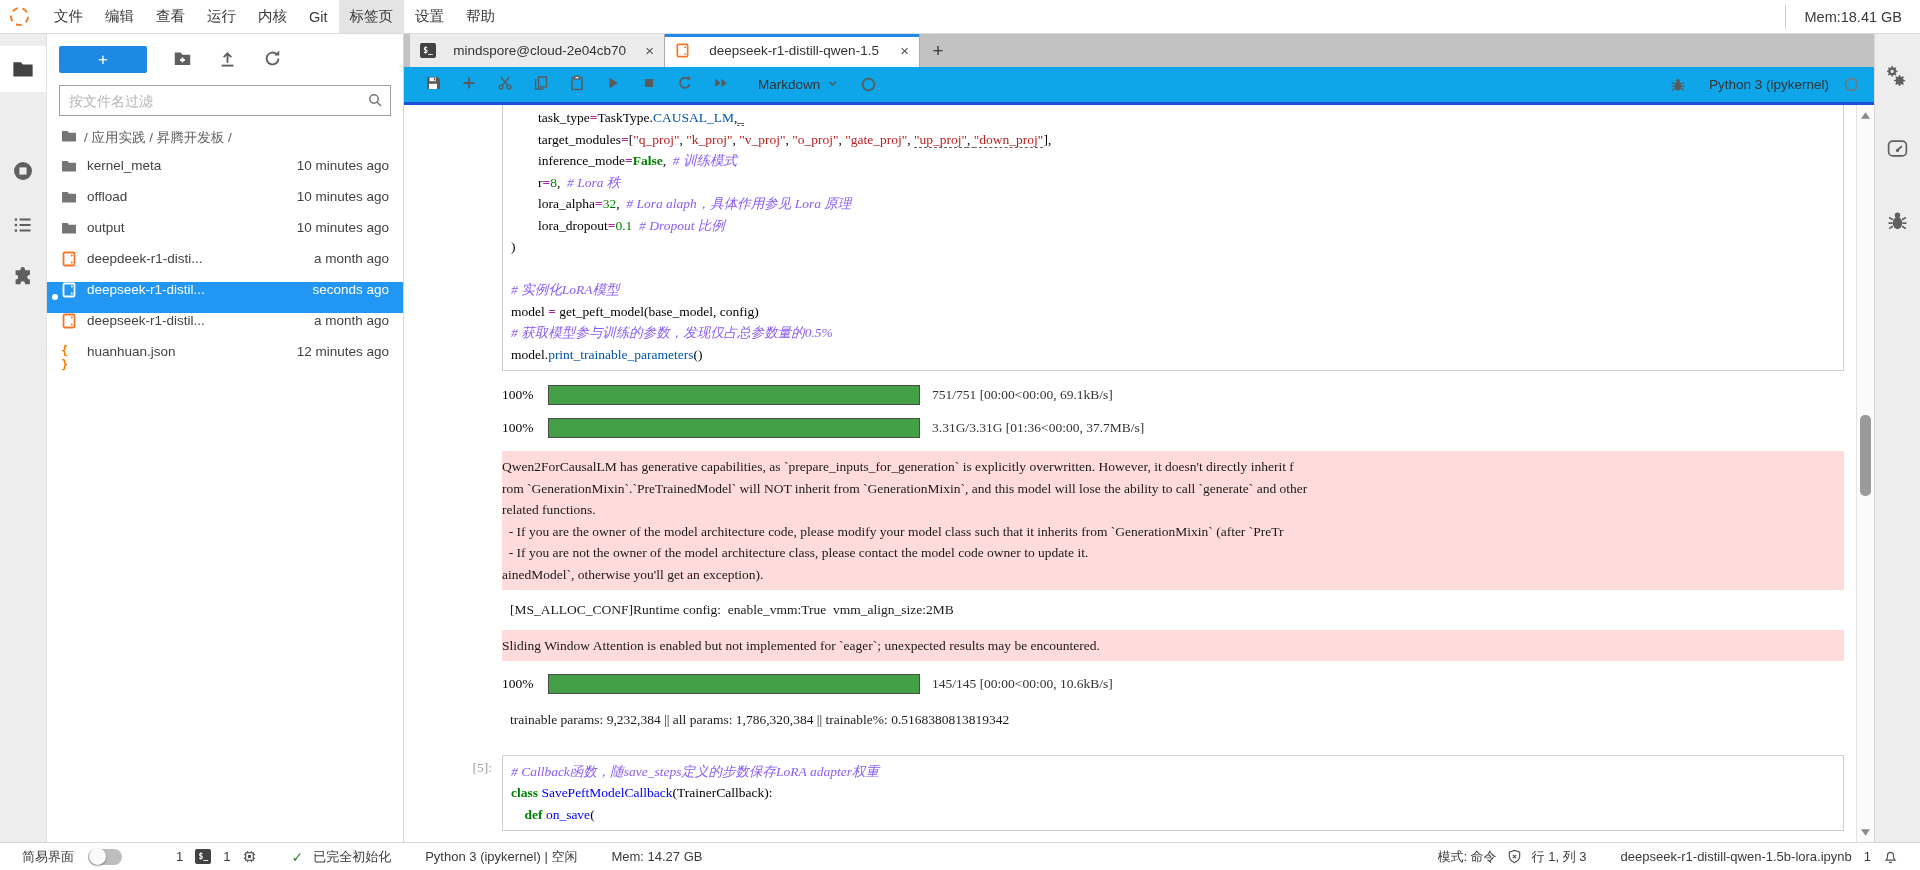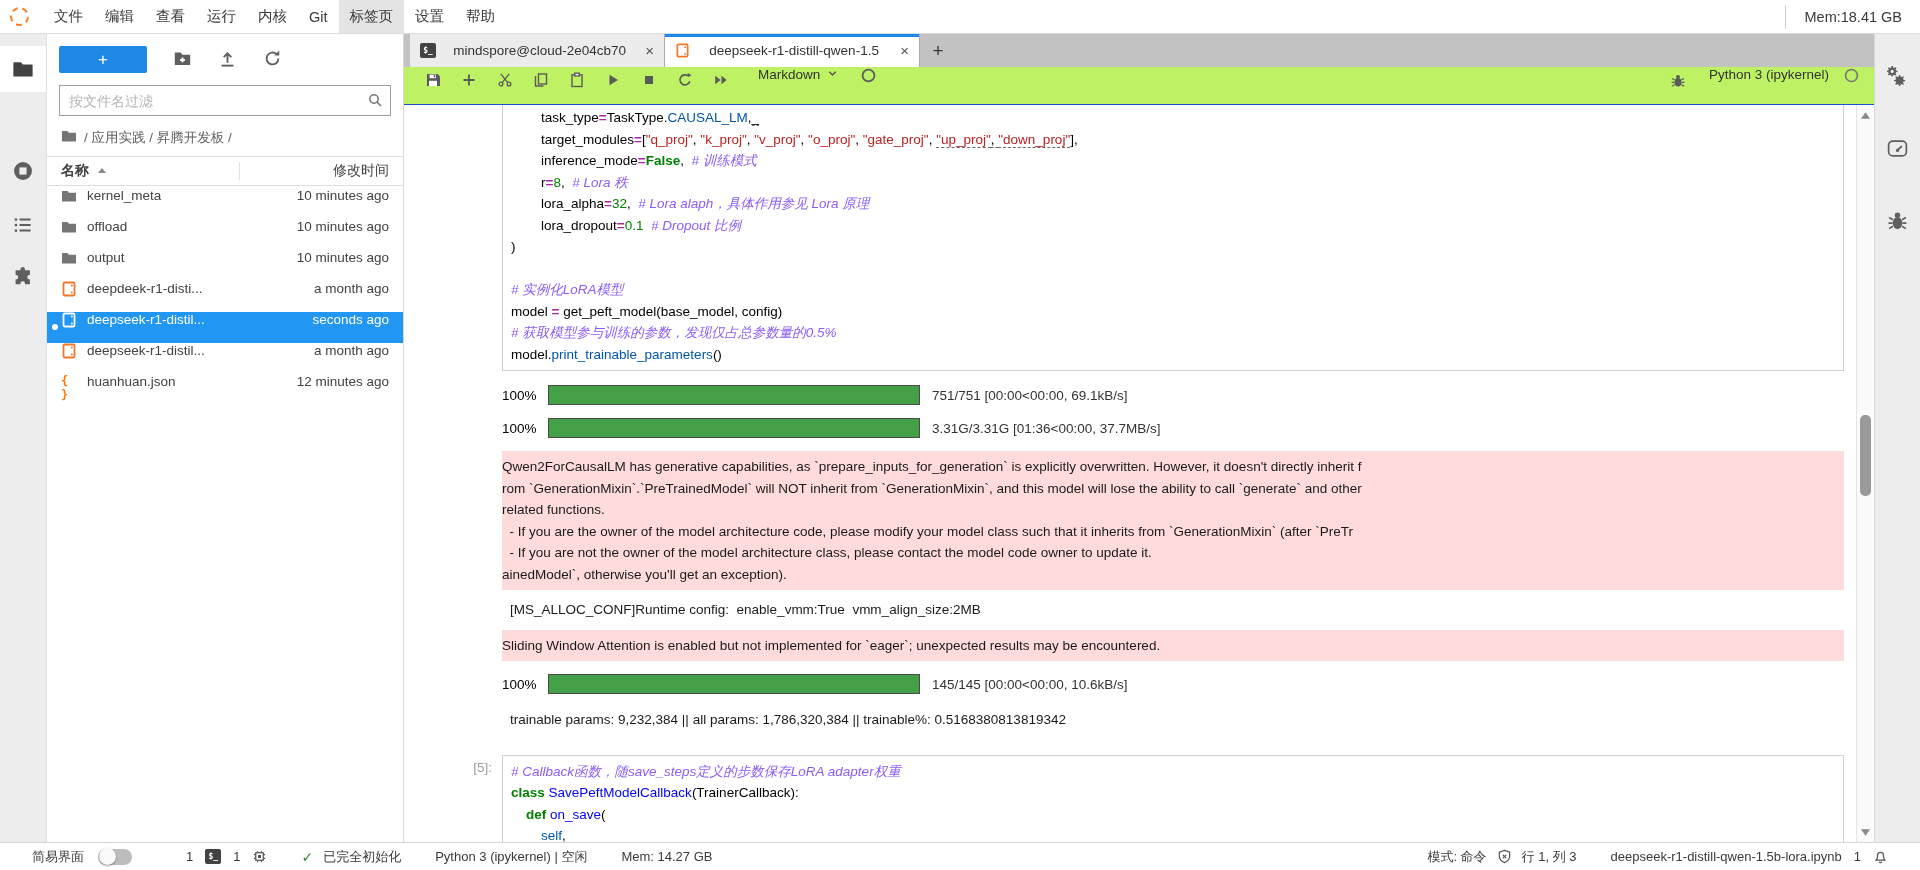--- a/index.html
+++ b/index.html
@@ -71,37 +71,37 @@
     font-size:13.5px; background:#ececec; border-right:1px solid #ababab; color:#333;
     position:relative; cursor:pointer; }
   .tab .icon { display:flex; } .tab .icon svg { width:15px; height:15px; }
   .tab .tlabel { flex:1; white-space:nowrap; overflow:hidden;text-align:center; }
   .tab .tclose { color:#555; font-size:15px; padding:0 2px; }
   .tab.active { background:#fff; border-right:1px solid #ababab; }
   .tab.active::before { content:""; position:absolute; left:0; right:0; top:0; height:3px; background:#1e88e5; }
   .tab-add { width:36px; display:flex; align-items:center; justify-content:center;
     font-size:19px; color:#3a3a3a; cursor:pointer; }
 
-  .toolbar { height:38px; background:#bef264; border-bottom:1px solid #1d4ed8;
-    display:flex; align-items:flex-start; padding:0 14px; flex:0 0 auto; }
+  .toolbar { height:38px; background:#0ea5e9; border-bottom:3px solid #1d4ed8;
+    display:flex; align-items:center; padding:0 14px; flex:0 0 auto; }
   .tbtn { width:30px; height:28px; background:none; border:none; display:flex;
     align-items:center; justify-content:center; color:#5a5a5a; cursor:pointer; margin-right:6px; }
   .tbtn svg { width:16px; height:16px; }
   .celltype { display:flex; align-items:center; gap:7px; margin-left:16px; font-size:13.5px;
     color:#333; cursor:pointer; }
   .celltype .icon svg { width:11px; height:11px; color:#555; }
   .tb-circle { margin-left:22px; color:#5a5a5a; display:flex; }
   .tb-circle svg { width:17px; height:17px; }
   .toolbar .spacer { flex:1; }
   .kernelname { font-size:13.5px; color:#333; margin:0 14px 0 16px; cursor:pointer; }
   .kstatus { color:#757575; display:flex; } .kstatus svg { width:17px; height:17px; }
 
   
   .nbwrap { flex:1; display:flex; min-height:0; background:#fff; }
-  .nb { flex:1; overflow:hidden; padding:0 4px 0 6px; font-family:Liberation Sans, sans-serif; }
+  .nb { flex:1; overflow:hidden; padding:0 4px 0 6px; font-family:Liberation Serif, serif; }
   .cell { display:flex; }
   .prompt { width:92px; flex:0 0 auto; text-align:right; padding:5px 10px 0 0;
     color:#9e9e9e; font-size:13.5px; }
   .inbox { flex:1; border:1px solid #cfcfcf; background:#fff; padding:5px 8px; margin-right:8px; }
   .cell.cut-top .inbox { border-top:none; padding-top:2px; }
   .codeline { white-space:pre; font-size:13.5px; line-height:21.5px; color:#000; }
   .tok.op  { color:#a626a4; font-weight:bold; }
   .tok.kw  { color:#008000; font-weight:bold; }
   .tok.num { color:#008000; }
   .tok.str { color:#ba2121; }
@@ -128,21 +128,21 @@
   .vs-thumb { position:absolute; left:3px; width:11px; top:42%; height:11%;
     background:#9a9a9a; border-radius:5px; cursor:pointer; }
 
   .rightbar { width:46px; background:#ededed; border-left:1px solid #d7d7d7;
     display:flex; flex-direction:column; align-items:center; padding-top:30px; gap:46px; flex:0 0 auto; }
   .rb-item { color:#5f5f5f; cursor:pointer; display:flex; }
   .rb-item svg { width:23px; height:23px; }
 
   
   .statusbar { height:27px; background:#fff; display:flex; align-items:center;
-    padding:0 32px; font-size:13px; color:#3a3a3a; flex:0 0 auto; gap:10px; }
+    padding:0 22px; font-size:13px; color:#3a3a3a; flex:0 0 auto; gap:10px; }
   .toggle { width:34px; height:16px; background:#bdbdbd; border-radius:8px; position:relative;
     margin:0 6px 0 4px; cursor:pointer; }
   .toggle .knob { position:absolute; left:1px; top:-1px; width:17px; height:17px;
     background:#fafafa; border-radius:50%; box-shadow:0 1px 2px rgba(0,0,0,.4); }
   .sb-num { padding:0 2px; }
   .sb-icon { display:flex; align-items:center; color:#555; cursor:pointer; }
   .sb-icon svg { width:15px; height:15px; }
   .term-badge { display:inline-flex; align-items:center; justify-content:center; width:16px;
     height:15px; background:#424242; color:#fff; font-size:8px; font-weight:bold;
     border-radius:2px; font-family:"DejaVu Sans Mono",monospace; }
@@ -242,29 +242,20 @@
               <circle cx="7" cy="7" r="4.2" fill="none" stroke="currentColor" stroke-width="1.5"></circle>
               <path stroke="currentColor" stroke-width="1.5" d="M10.2 10.2L14 14"></path>
             </svg></span>
       </div>
       <div class="breadcrumb">
         <span class="icon"><svg viewBox="0 0 16 16">
               <path fill="currentColor" d="M1.5 3h5l1.4 1.8h6.6c.3 0 .5.2.5.5V13c0 .3-.2.5-.5.5h-13c-.3 0-.5-.2-.5-.5V3.5c0-.3.2-.5.5-.5z"></path>
             </svg></span>
         <span>/ 应用实践 / 昇腾开发板 /</span>
       </div>
-      <div class="fb-head">
-        <span class="col-name">
-          <span>名称</span>
-          <span class="sort icon"><svg viewBox="0 0 10 10">
-                <path fill="currentColor" d="M5 2l4 5H1z"></path>
-              </svg></span>
-        </span>
-        <span class="col-mod">修改时间</span>
-      </div>
       <div class="filelist" id="filelist">
           <div class="file-row">
             <span class="icon">
               <svg viewBox="0 0 16 16">
                 <path fill="currentColor" d="M1.5 3h5l1.4 1.8h6.6c.3 0 .5.2.5.5V13c0 .3-.2.5-.5.5h-13c-.3 0-.5-.2-.5-.5V3.5c0-.3.2-.5.5-.5z"></path>
               </svg>
             </span>
             <span class="fname">kernel_meta</span>
             <span class="fmod">10 minutes ago</span>
           </div>
@@ -502,21 +493,20 @@
               <div class="out-stdout">
                 <div>trainable params: 9,232,384 || all params: 1,786,320,384 || trainable%: 0.5168380813819342</div>
               </div>
             </div>
           <div class="cell">
             <div class="prompt">[5]:</div>
             <div class="inbox" id="cell2">
                 <div class="codeline"><span class="tok com"># Callback函数，随save_steps定义的步数保存LoRA adapter权重</span></div>
                 <div class="codeline"><span class="tok kw">class </span><span class="tok def">SavePeftModelCallback</span><span class="tok">(TrainerCallback):</span></div>
                 <div class="codeline"><span class="tok">    </span><span class="tok kw">def </span><span class="tok def">on_save</span><span class="tok">(</span></div>
-                <div class="codeline"><span class="tok">        </span><span class="tok slf">self</span><span class="tok">,</span></div>
               </div>
           </div>
         </div>
         <div class="vscroll">
           <span class="vs-up icon">
               <svg viewBox="0 0 12 10">
                 <path fill="currentColor" d="M6 1.5l5 7H1z"></path>
               </svg>
             </span>
           <span class="vs-thumb"></span>

